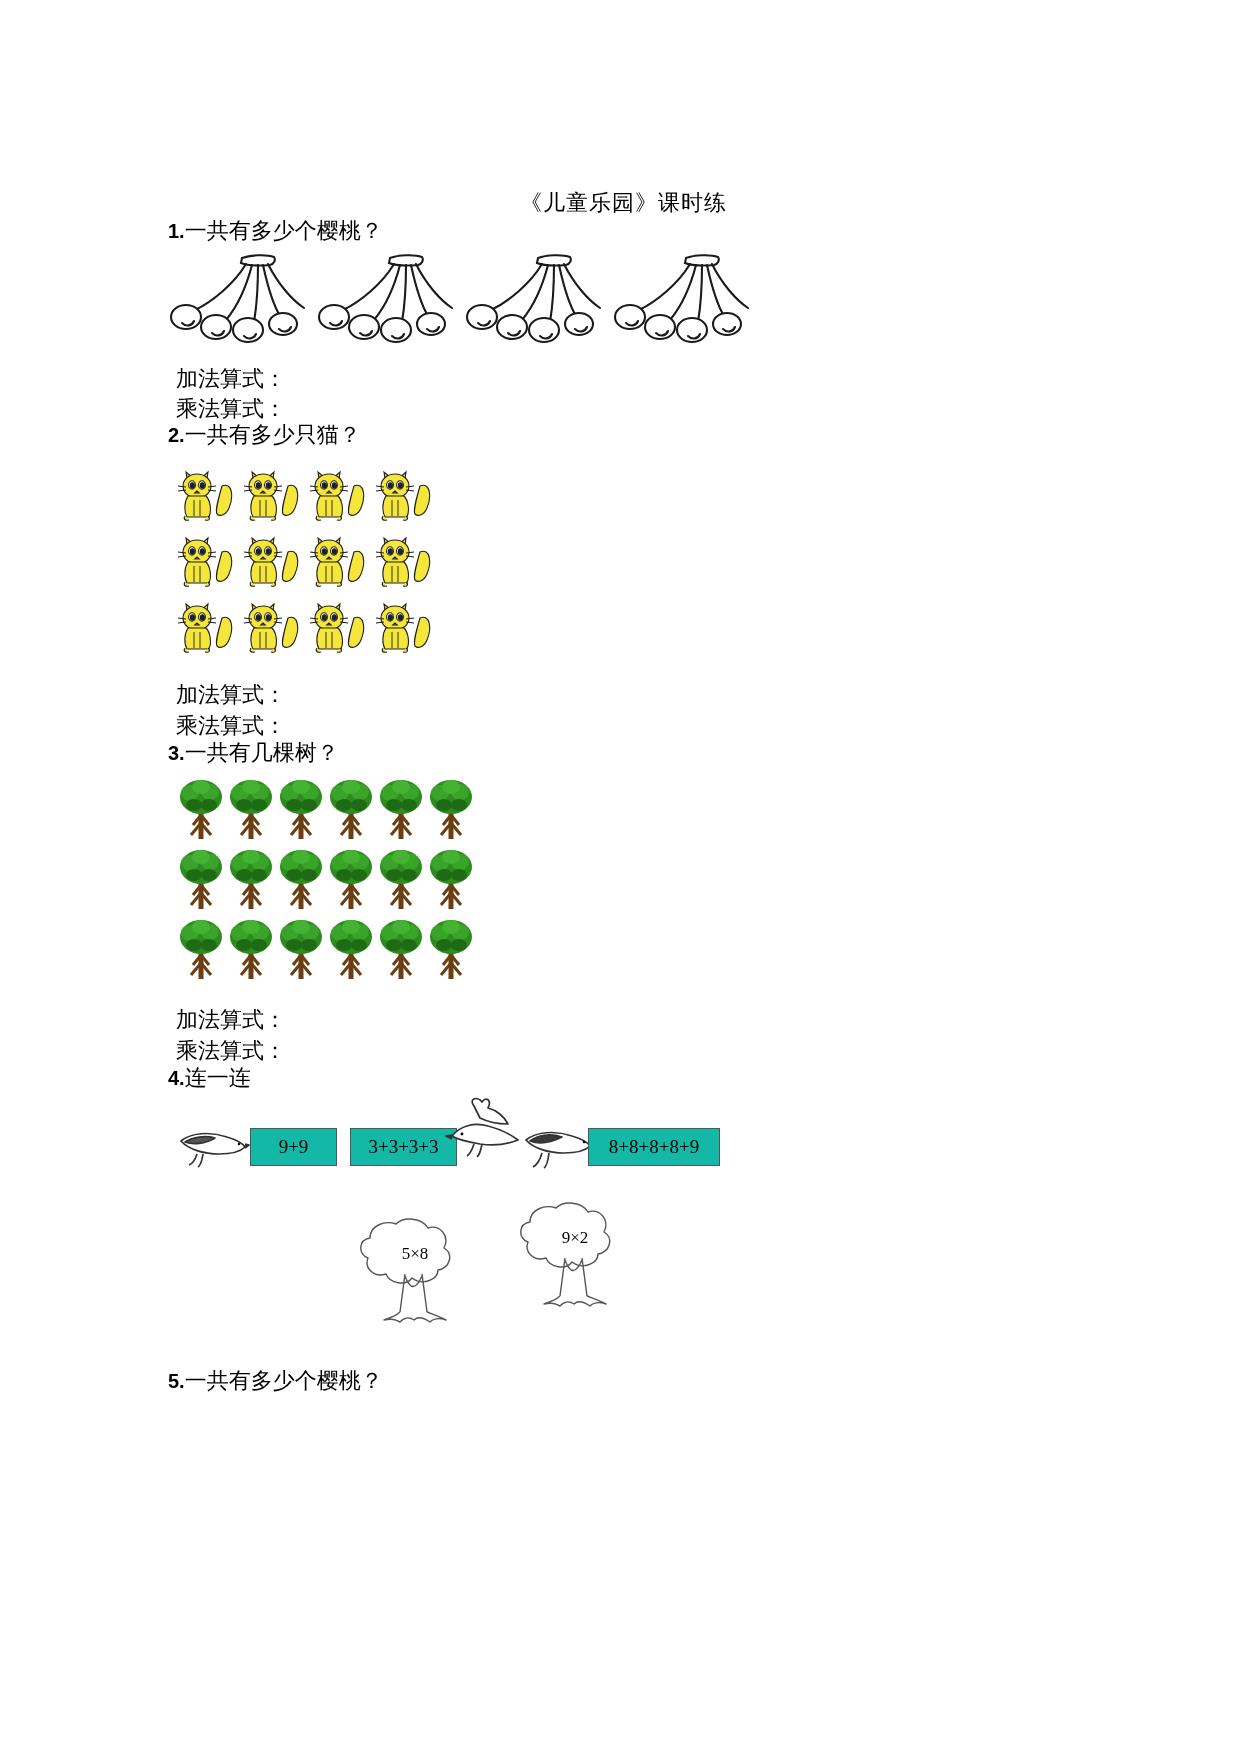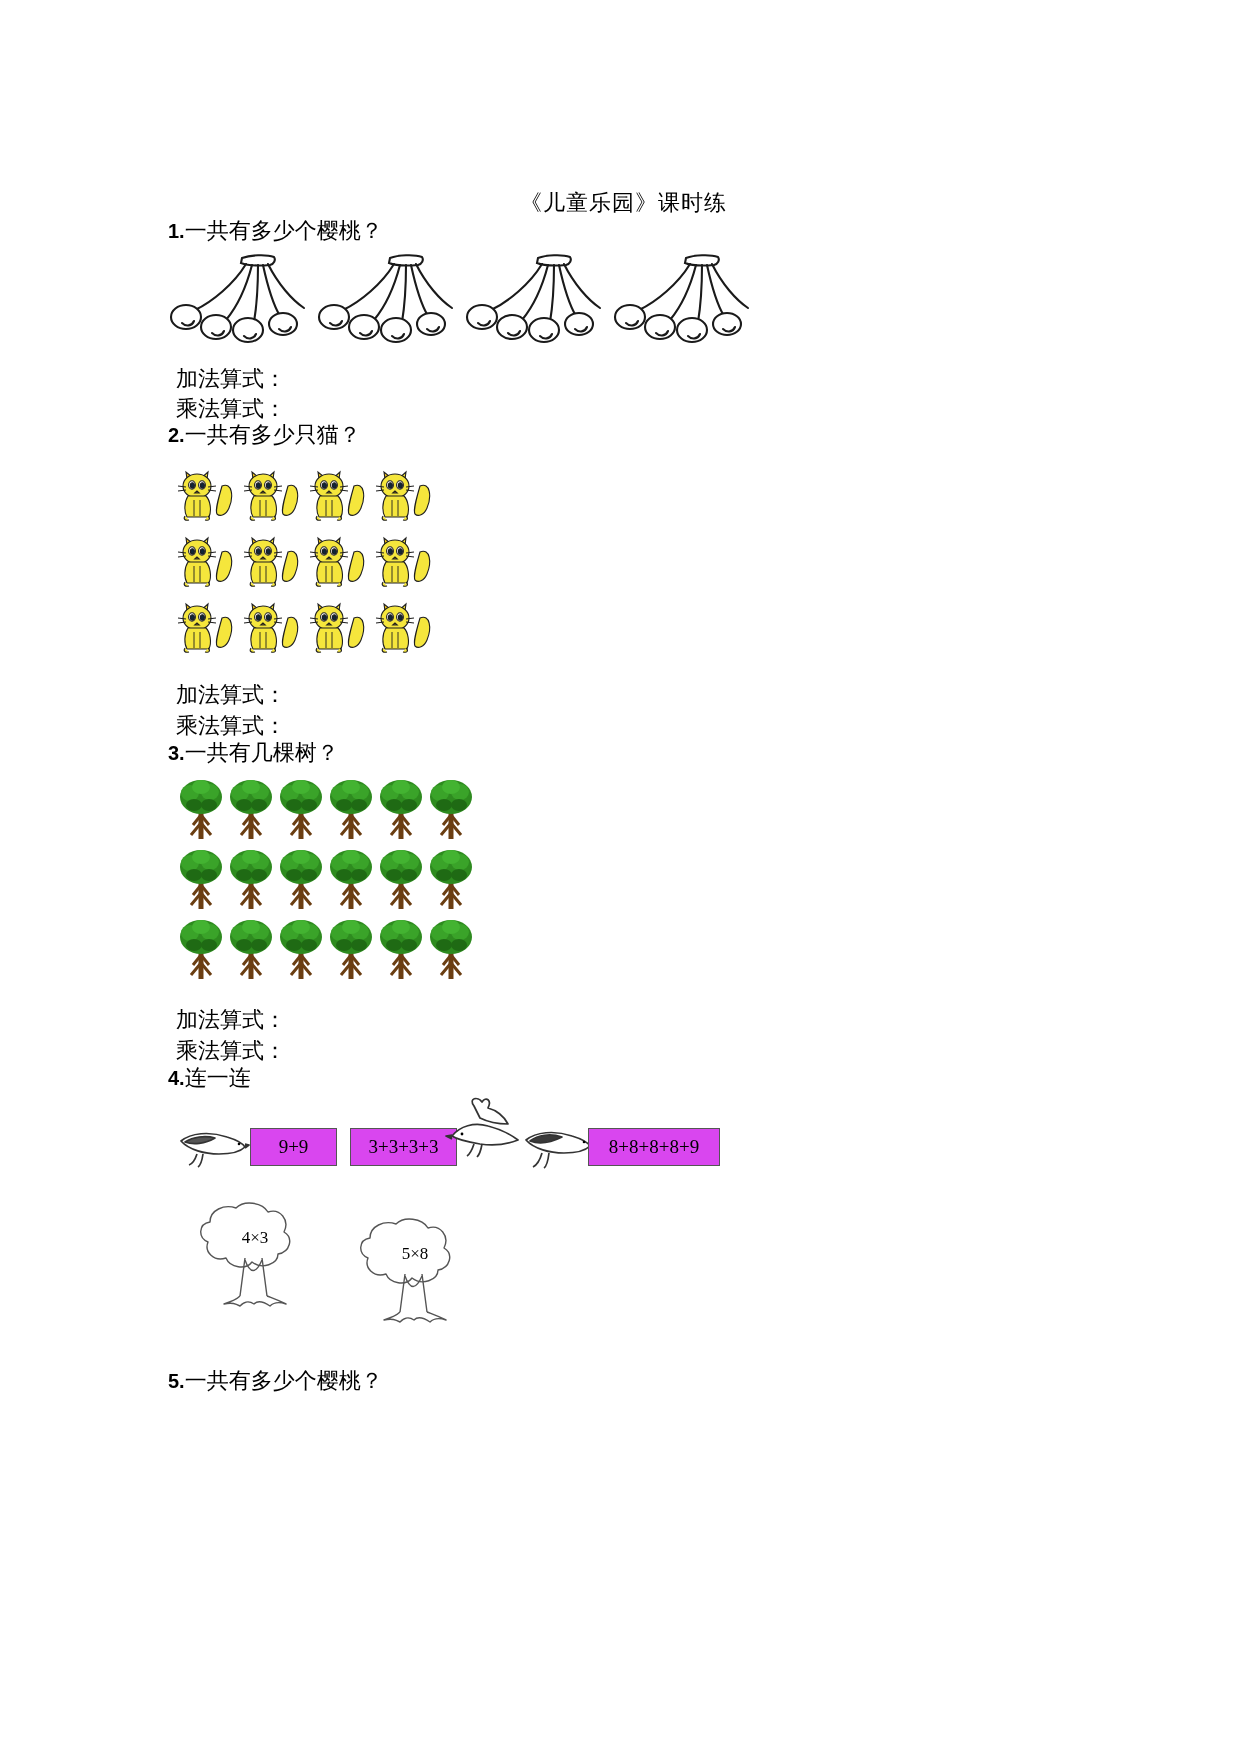--- a/index.html
+++ b/index.html
@@ -32,21 +32,21 @@
   .cat{width:66px;height:66px;margin-right:0px;}
 
   
   .trees{position:absolute;left:176px;top:725px;}
   .tree-row{display:flex;}
   .tree-cell{width:50px;height:70px;}
 
   
   .match{position:absolute;left:170px;top:1060px;width:560px;height:220px;}
   .exprbox{
-    position:absolute;border:1px solid #555;background:#d946ef;
+    position:absolute;border:1px solid #555;background:#14b8a6;
     font-family:"Liberation Serif",serif;font-size:19px;
     display:flex;align-items:center;justify-content:center;
     height:36px;
   }
   .bird{position:absolute;}
   .treecard{position:absolute;width:130px;height:120px;}
   .treecard .lbl{
     position:absolute;left:0;top:0;width:130px;text-align:center;
     font-size:17px;font-family:"Liberation Serif",serif;
   }
@@ -702,44 +702,44 @@
           <path d="M10 19 C18 13 30 11 42 15 C30 21 18 22 10 19 Z" fill="#3a3a3a"></path>
           <path d="M70 21 L74 22 L70 25" fill="#333"></path>
           <circle cx="64" cy="20" r="1.3" fill="#000" stroke="none"></circle>
           <path d="M22 31 C20 38 17 43 13 45 M29 31 C28 39 27 44 24 46"></path>
         </g>
       </svg>
     </div>
 
     <div class="exprbox" style="left:418px;top:20px;width:130px;">8+8+8+8+9</div>
 
-    <div class="treecard" style="left:20px;top:80px;">
-      <svg width="130" height="120" viewBox="0 0 130 120">
-        <g fill="none" stroke="#555" stroke-width="1.4" stroke-linejoin="round">
-          <path d="M46 20 C34 16 20 22 20 34 C8 36 8 50 18 54 C14 64 24 74 36 70 C40 80 56 82 62 74 C72 82 88 76 88 66 C100 64 104 50 94 44 C100 32 90 20 78 24 C72 14 54 12 46 20 Z" fill="#fff"></path>
-          <path d="M55 70 L50 108 M72 70 L77 108"></path>
-          <path d="M50 108 C46 112 40 114 34 116 C42 114 46 116 50 118 C54 114 58 112 64 116 C68 112 74 114 80 118 C84 114 90 114 96 116 C88 112 82 110 77 108" fill="#fff"></path>
-          <path d="M55 72 C60 86 66 86 72 72"></path>
-        </g>
-      </svg>
-      <div class="lbl" style="top:40px;">4×3</div>
-    </div>
 
     <div class="treecard" style="left:180px;top:96px;">
       <svg width="130" height="120" viewBox="0 0 130 120">
         <g fill="none" stroke="#555" stroke-width="1.4" stroke-linejoin="round">
           <path d="M46 20 C34 16 20 22 20 34 C8 36 8 50 18 54 C14 64 24 74 36 70 C40 80 56 82 62 74 C72 82 88 76 88 66 C100 64 104 50 94 44 C100 32 90 20 78 24 C72 14 54 12 46 20 Z" fill="#fff"></path>
           <path d="M55 70 L50 108 M72 70 L77 108"></path>
           <path d="M50 108 C46 112 40 114 34 116 C42 114 46 116 50 118 C54 114 58 112 64 116 C68 112 74 114 80 118 C84 114 90 114 96 116 C88 112 82 110 77 108" fill="#fff"></path>
           <path d="M55 72 C60 86 66 86 72 72"></path>
         </g>
       </svg>
       <div class="lbl" style="top:40px;">5×8</div>
     </div>
 
+    <div class="treecard" style="left:340px;top:80px;">
+      <svg width="130" height="120" viewBox="0 0 130 120">
+        <g fill="none" stroke="#555" stroke-width="1.4" stroke-linejoin="round">
+          <path d="M46 20 C34 16 20 22 20 34 C8 36 8 50 18 54 C14 64 24 74 36 70 C40 80 56 82 62 74 C72 82 88 76 88 66 C100 64 104 50 94 44 C100 32 90 20 78 24 C72 14 54 12 46 20 Z" fill="#fff"></path>
+          <path d="M55 70 L50 108 M72 70 L77 108"></path>
+          <path d="M50 108 C46 112 40 114 34 116 C42 114 46 116 50 118 C54 114 58 112 64 116 C68 112 74 114 80 118 C84 114 90 114 96 116 C88 112 82 110 77 108" fill="#fff"></path>
+          <path d="M55 72 C60 86 66 86 72 72"></path>
+        </g>
+      </svg>
+      <div class="lbl" style="top:40px;">9×2</div>
+    </div>
 
   </div>
 
   <div class="qline" style="top:1318px;">
     <span class="qnum">5.</span><span>一共有多少个樱桃？</span>
   </div>
 
 </div>
 
 </body></html>

